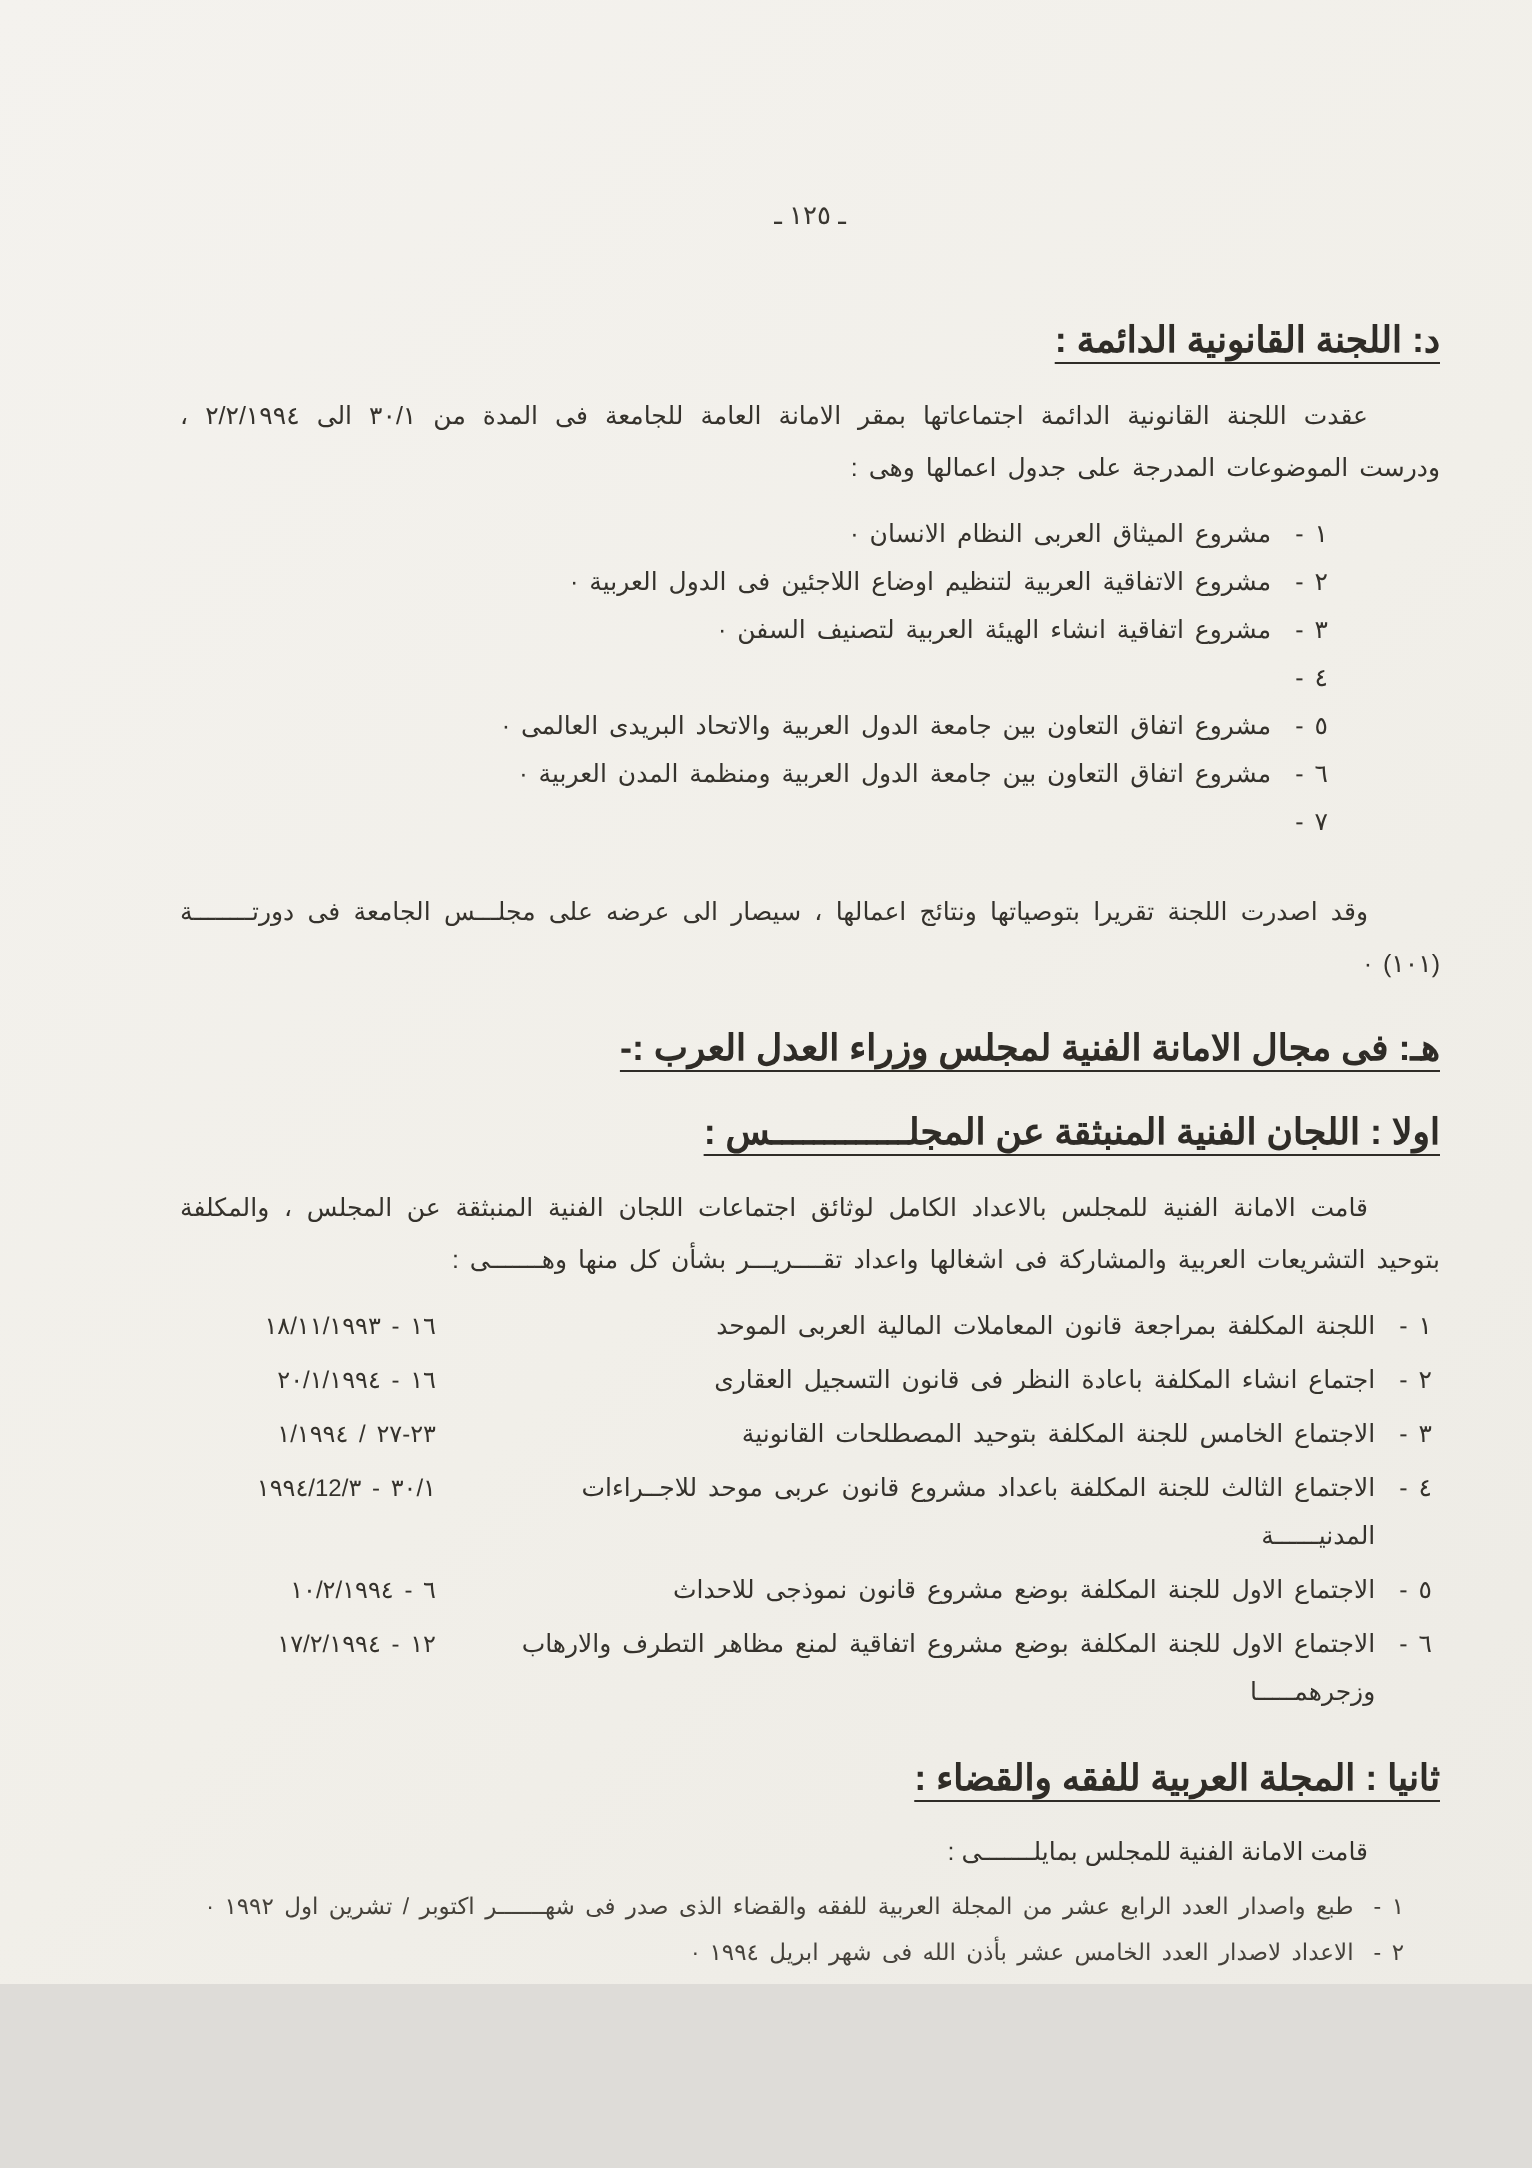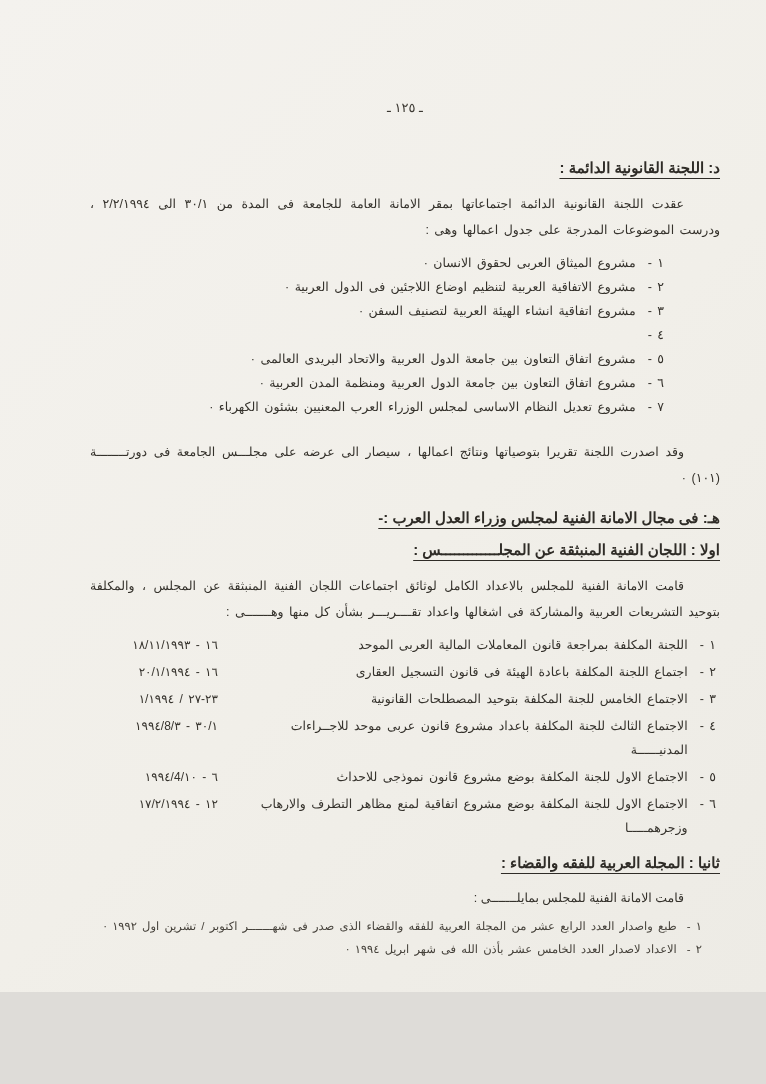--- a/index.html
+++ b/index.html
@@ -17,21 +17,21 @@
     position: relative;
   }
   .page-number {
     text-align: center;
     font-size: 13px;
     letter-spacing: 2px;
     margin-bottom: 44px;
     color: #3a3731;
   }
   .heading {
-    font-size: 15px;
+    font-size: 18px;
     font-weight: bold;
     text-decoration: underline;
     text-decoration-thickness: 1px;
     text-underline-offset: 5px;
     margin-bottom: 14px;
     color: #2f2c27;
   }
   .para {
     font-size: 12.5px;
     line-height: 26px;
@@ -62,21 +62,21 @@
   .committee-main { flex: 1; display: flex; gap: 12px; padding-left: 14px; }
   .committee-text { flex: 1; }
   .committee-date {
     width: 128px;
     flex: 0 0 128px;
     text-align: right;
     white-space: nowrap;
     font-size: 12px;
   }
   .section { margin-bottom: 4px; }
-  .sub-heading { margin-top: 8px; }
+  .sub-heading { margin-top: 20px; }
   .magazine-list { padding-right: 18px; margin-top: 4px; }
   .magazine-list .list-item {
     display: flex;
     gap: 10px;
     font-size: 11.5px;
     line-height: 20px;
     margin-bottom: 3px;
     color: #45413a;
     word-spacing: 2px;
   }
@@ -89,21 +89,21 @@
 
   <div class="page-number">ـ ١٢٥ ـ</div>
 
   <div class="section">
     <div class="heading">د: اللجنة القانونية الدائمة :</div>
     <p class="para">عقدت اللجنة القانونية الدائمة اجتماعاتها بمقر الامانة العامة للجامعة فى المدة من ٣٠/١ الى ٢/٢/١٩٩٤ ، ودرست الموضوعات المدرجة على جدول اعمالها وهى :</p>
 
     <div class="agenda-list">
       <div class="list-item">
         <span class="num">١ -</span>
-        <span>مشروع الميثاق العربى لحقوق الانسان ·</span>
+        <span>مشروع الميثاق العربى النظام الانسان ·</span>
       </div>
       <div class="list-item">
         <span class="num">٢ -</span>
         <span>مشروع الاتفاقية العربية لتنظيم اوضاع اللاجئين فى الدول العربية ·</span>
       </div>
       <div class="list-item">
         <span class="num">٣ -</span>
         <span>مشروع اتفاقية انشاء الهيئة العربية لتصنيف السفن ·</span>
       </div>
       <div class="list-item">
@@ -112,21 +112,20 @@
       <div class="list-item">
         <span class="num">٥ -</span>
         <span>مشروع اتفاق التعاون بين جامعة الدول العربية والاتحاد البريدى العالمى ·</span>
       </div>
       <div class="list-item">
         <span class="num">٦ -</span>
         <span>مشروع اتفاق التعاون بين جامعة الدول العربية ومنظمة المدن العربية ·</span>
       </div>
       <div class="list-item">
         <span class="num">٧ -</span>
-        <span>مشروع تعديل النظام الاساسى لمجلس الوزراء العرب المعنيين بشئون الكهرباء ·</span>
       </div>
     </div>
 
     <p class="para closing">وقد اصدرت اللجنة تقريرا بتوصياتها ونتائج اعمالها ، سيصار الى عرضه على مجلـــس الجامعة فى دورتــــــــة (١٠١) ·</p>
   </div>
 
   <div class="section">
     <div class="heading">هـ: فى مجال الامانة الفنية لمجلس وزراء العدل العرب :-</div>
     <div class="heading sub-heading">اولا : اللجان الفنية المنبثقة عن المجلـــــــــــــس :</div>
     <p class="para">قامت الامانة الفنية للمجلس بالاعداد الكامل لوثائق اجتماعات اللجان الفنية المنبثقة عن المجلس ، والمكلفة بتوحيد التشريعات العربية والمشاركة فى اشغالها واعداد تقــــريـــر بشأن كل منها وهـــــــى :</p>
@@ -135,44 +134,44 @@
       <div class="committee-row">
         <div class="committee-main">
           <span class="num">١ -</span>
           <span class="committee-text">اللجنة المكلفة بمراجعة قانون المعاملات المالية العربى الموحد</span>
         </div>
         <span class="committee-date">١٦ - ١٨/١١/١٩٩٣</span>
       </div>
       <div class="committee-row">
         <div class="committee-main">
           <span class="num">٢ -</span>
-          <span class="committee-text">اجتماع اللجنة المكلفة باعادة الهيئة فى قانون التسجيل العقارى</span>
+          <span class="committee-text">اجتماع انشاء المكلفة باعادة النظر فى قانون التسجيل العقارى</span>
         </div>
         <span class="committee-date">١٦ - ٢٠/١/١٩٩٤</span>
       </div>
       <div class="committee-row">
         <div class="committee-main">
           <span class="num">٣ -</span>
           <span class="committee-text">الاجتماع الخامس للجنة المكلفة بتوحيد المصطلحات القانونية</span>
         </div>
         <span class="committee-date">٢٣-٢٧ / ١/١٩٩٤</span>
       </div>
       <div class="committee-row">
         <div class="committee-main">
           <span class="num">٤ -</span>
           <span class="committee-text">الاجتماع الثالث للجنة المكلفة باعداد مشروع قانون عربى موحد للاجــراءات المدنيــــــة</span>
         </div>
-        <span class="committee-date">٣٠/١ - ٣/8/١٩٩٤</span>
+        <span class="committee-date">٣٠/١ - ٣/12/١٩٩٤</span>
       </div>
       <div class="committee-row">
         <div class="committee-main">
           <span class="num">٥ -</span>
           <span class="committee-text">الاجتماع الاول للجنة المكلفة بوضع مشروع قانون نموذجى للاحداث</span>
         </div>
-        <span class="committee-date">٦ - ١٠/4/١٩٩٤</span>
+        <span class="committee-date">٦ - ١٠/٢/١٩٩٤</span>
       </div>
       <div class="committee-row">
         <div class="committee-main">
           <span class="num">٦ -</span>
           <span class="committee-text">الاجتماع الاول للجنة المكلفة بوضع مشروع اتفاقية لمنع مظاهر التطرف والارهاب وزجرهمـــــا</span>
         </div>
         <span class="committee-date">١٢ - ١٧/٢/١٩٩٤</span>
       </div>
     </div>
 

